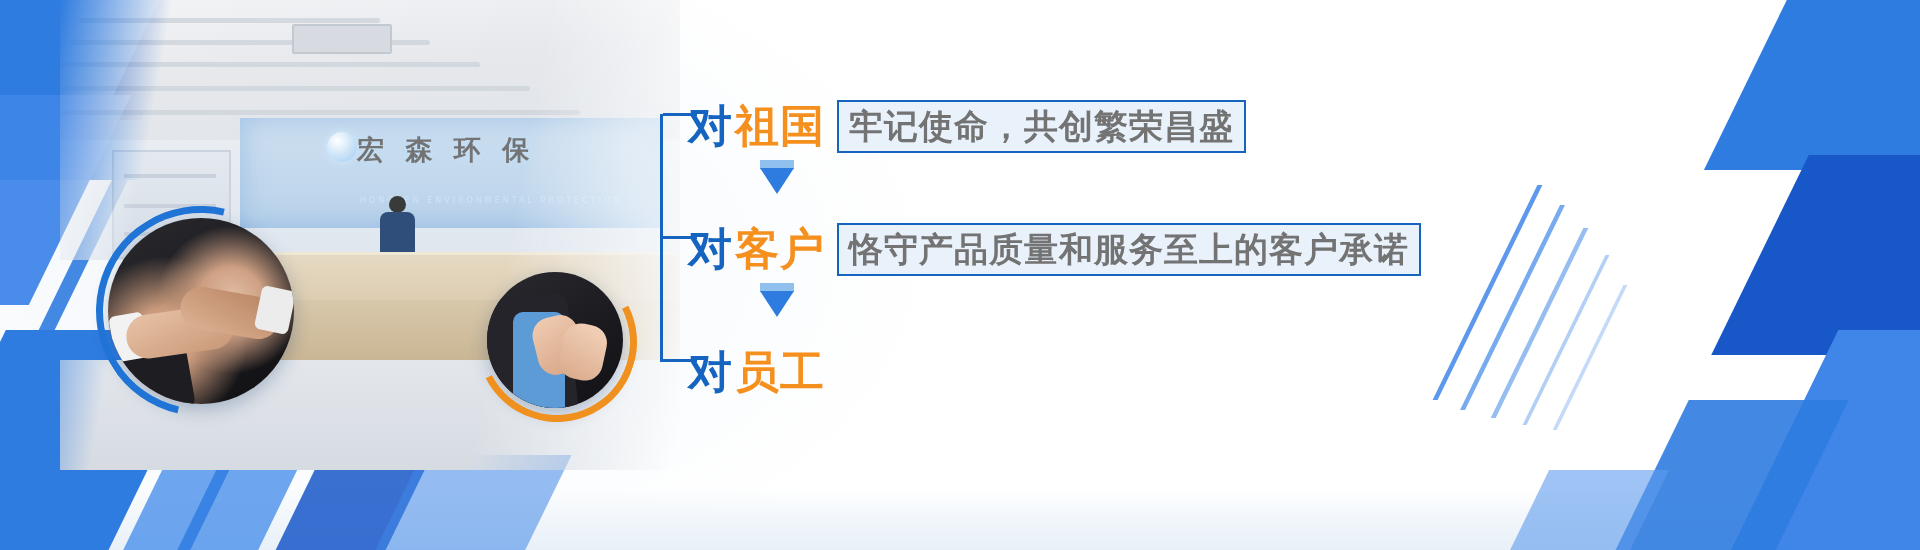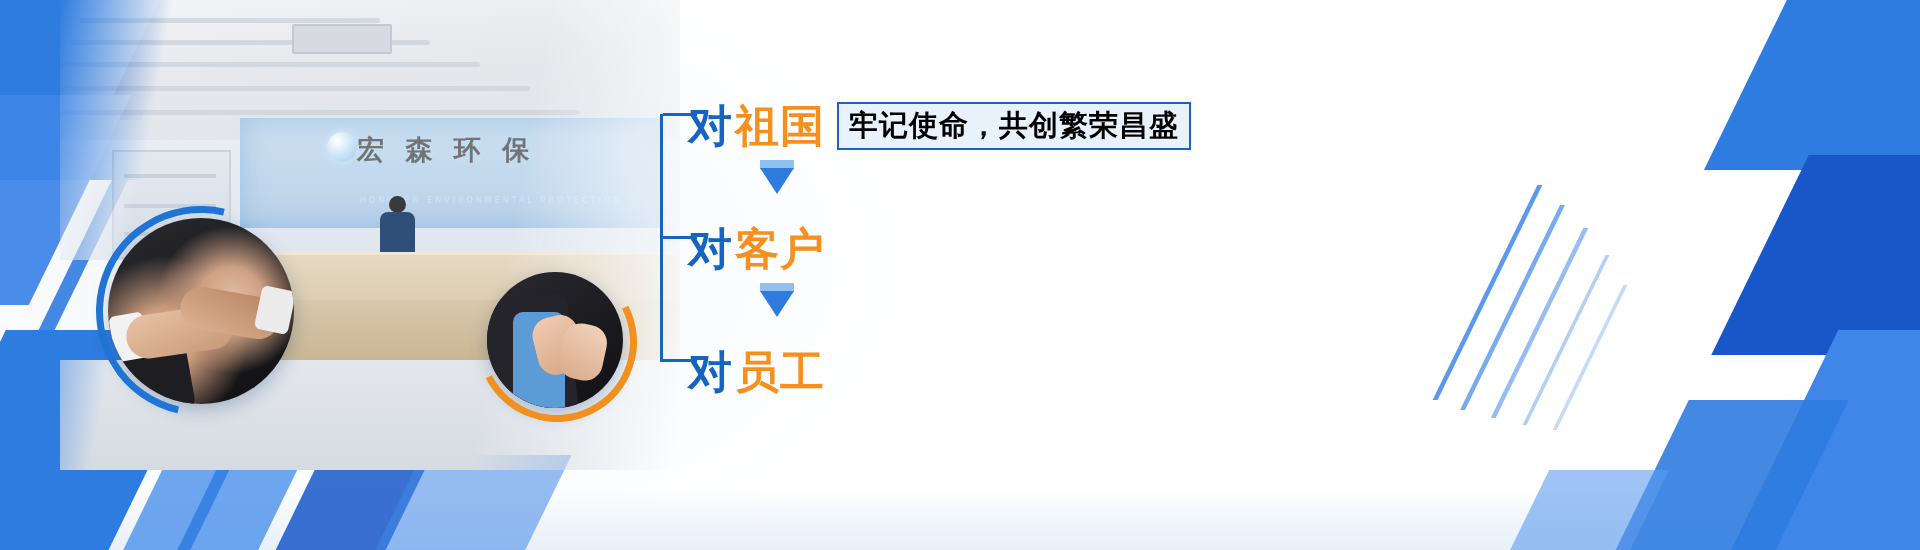--- a/index.html
+++ b/index.html
@@ -232,22 +232,22 @@
     font-size:44px;font-weight:700;letter-spacing:1px;line-height:1;
     white-space:nowrap;display:flex;align-items:baseline;
   }
   .label .dui{color:#1565c0;}
   .label .key{color:#f5901e;margin-left:2px;}
 
   .phrase{
     margin-left:12px;
     border:2px solid #1565c0;
     background:#e9f2fb;
-    color:#000000;
-    font-size:29px;font-weight:700;letter-spacing:1px;
+    color:#737373;
+    font-size:34px;font-weight:700;letter-spacing:1px;
     padding:7px 10px 8px 10px;
     white-space:nowrap;line-height:1;
   }
 
   .arrow{
     position:absolute;left:100px;width:0;height:0;
     border-left:17px solid transparent;
     border-right:17px solid transparent;
     border-top:26px solid #2f7ce0;
   }
@@ -360,20 +360,21 @@
           <span class="key">祖国</span>
       </div>
       <div class="phrase">牢记使命，共创繁荣昌盛</div>
     </div>
 
     <div class="row row2">
       <div class="label">
         <span class="dui">对</span>
           <span class="key">客户</span>
       </div>
+      <div class="phrase">恪守产品质量和服务至上的客户承诺</div>
     </div>
 
     <div class="row row3">
       <div class="label">
         <span class="dui">对</span>
           <span class="key">员工</span>
       </div>
     </div>
 
   </div>

